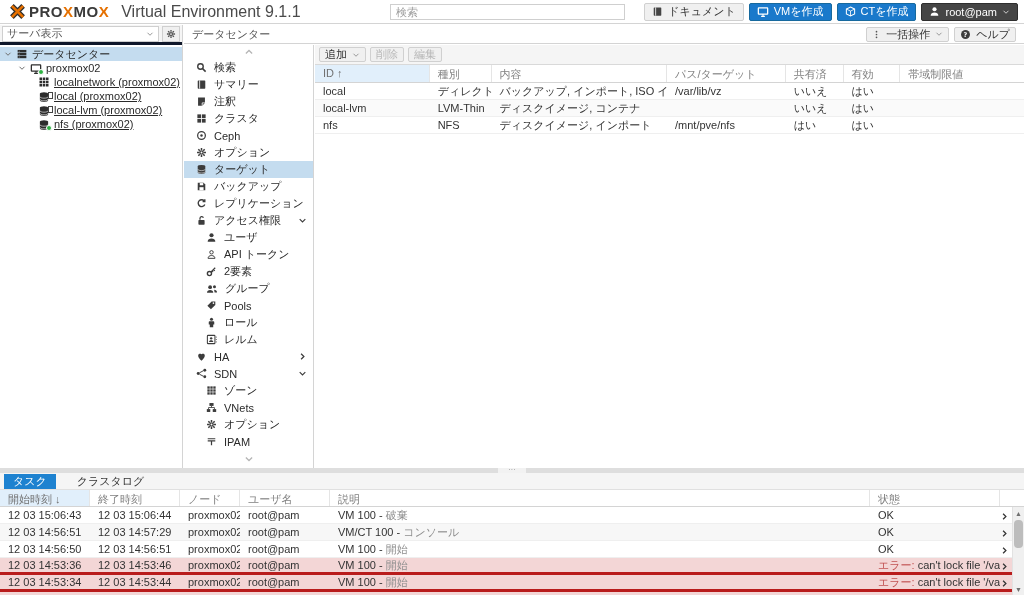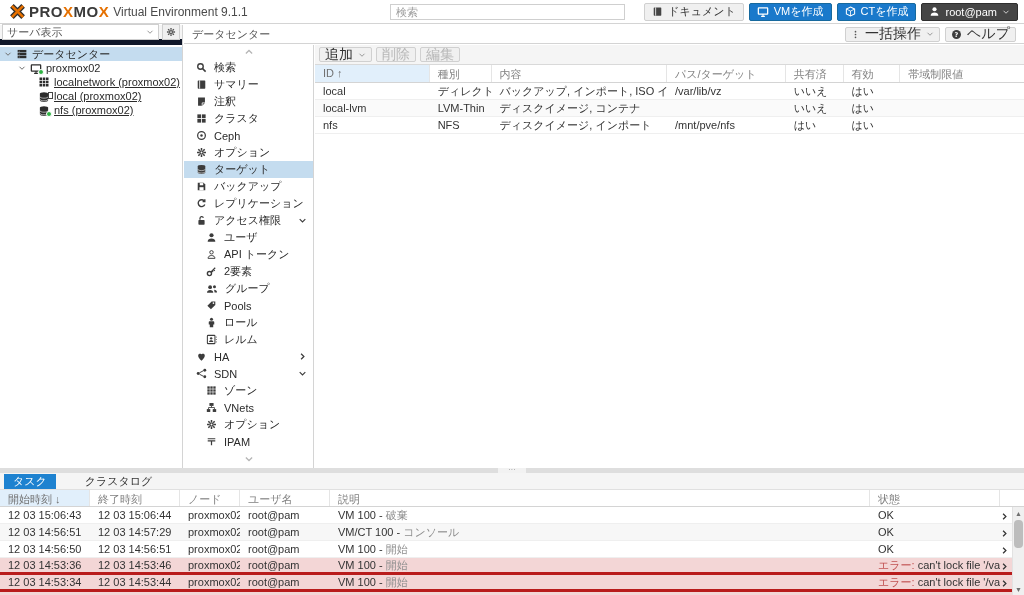--- a/index.html
+++ b/index.html
@@ -5,48 +5,48 @@
   * { margin:0; padding:0; box-sizing:border-box; }
   html,body { width:1024px; height:595px; overflow:hidden; }
   body { font-family:"Liberation Sans","DejaVu Sans",sans-serif; font-size:11px; color:#2a2a2a; background:#fff; position:relative; }
   .ic { display:inline-block; vertical-align:middle; flex:none; }
 
   
   .topbar { position:absolute; top:0; left:0; right:0; height:24px; background:#fff; border-bottom:1px solid #d4d4d4; display:flex; align-items:center; }
   .logo { display:flex; align-items:center; gap:4px; margin-left:10px; }
   .logo-text { font-weight:bold; font-size:15px; letter-spacing:.5px; color:#3a3a3a; }
   .logo-text .ox { color:#e57000; }
-  .env-title { color:#4a4a4a; font-size:12px; }
+  .env-title { margin-left:8px; color:#4a4a4a; font-size:16px; }
   .search-input { position:absolute; left:390px; top:4px; width:235px; height:16px; border:1px solid #cfcfcf; padding:0 5px; font-size:11px; font-family:inherit; color:#333; background:#fff; }
   .search-input::placeholder { color:#9a9a9a; }
   .topbar-right { margin-left:auto; display:flex; gap:5px; margin-right:6px; align-items:center; }
   .btn { display:inline-flex; align-items:center; gap:5px; background:#f0f0f0; border:1px solid #d0d0d0; border-radius:2px; height:18px; padding:0 7px; color:#333; cursor:default; white-space:nowrap; }
   .btn.primary { background:#1a79cb; border-color:#16699e; color:#fff; }
   .btn.dark { background:#454545; border-color:#2e2e2e; color:#fff; }
 
   
   .leftpanel { position:absolute; top:25px; left:0; width:183px; bottom:127px; background:#fff; border-right:1px solid #d4d4d4; }
-  .leftpanel-head { height:20px; background:#f5f5f5; border-bottom:6px solid #0f172a; display:flex; align-items:center; gap:3px; padding:0 2px; }
+  .leftpanel-head { height:20px; background:#f5f5f5; border-bottom:3px solid #0f172a; display:flex; align-items:center; gap:3px; padding:0 2px; }
   .combo { flex:1; height:16px; background:#fff; border:1px solid #cfcfcf; display:flex; align-items:center; justify-content:space-between; padding:0 4px; color:#555; }
   .tool-sq { width:18px; height:16px; background:#f0f0f0; border:1px solid #cfcfcf; display:flex; align-items:center; justify-content:center; color:#555; }
   .tree { padding-top:2px; }
   .tree-row { height:14px; display:flex; align-items:center; gap:4px; padding-left:4px; white-space:nowrap; position:relative; }
   .tree-row.selected { background:#c4dcef; }
   .tree-row.lv1 { padding-left:18px; }
   .tree-row.lv2 { padding-left:38px;text-decoration:underline; }
   .expander { color:#707070; }
   .tree-ic { color:#2d2d2d; position:relative; }
   .badge-green { position:absolute; width:6px; height:6px; border-radius:50%; background:#2fb344; border:1px solid #fff; right:-2px; bottom:-1px; }
   .mini-box { position:absolute; width:5px; height:7px; border:1px solid #444; background:#fff; right:-3px; top:2px; }
 
   
   .crumbbar { position:absolute; top:25px; left:184px; right:0; height:19px; background:#fff; border-bottom:1px solid #d4d4d4; display:flex; align-items:center; padding:0 8px; }
   .crumb-title { color:#555; }
   .crumb-right { margin-left:auto; display:flex; gap:5px; }
-  .btn.sm { height:15px; padding:0 5px; font-size:14px; }
+  .btn.sm { height:15px; padding:0 5px; font-size:11px; }
 
   
   .navpanel { position:absolute; top:45px; left:184px; width:130px; bottom:127px; background:#fff; border-right:1px solid #d4d4d4; }
   .nav-overflow { height:14px; display:flex; align-items:center; justify-content:center; color:#b5b5b5; }
   .nav-item { height:17px; display:flex; align-items:center; gap:7px; padding-left:12px; position:relative; white-space:nowrap; color:#2a2a2a; }
   .nav-item .ic { color:#3c3c3c; }
   .nav-item.sub { padding-left:22px; }
   .nav-item.selected { background:#c4dcef; }
   .grp-chev { position:absolute; right:6px; color:#a8a8a8; }
   .nav-bottom { position:absolute; bottom:2px; left:0; right:0; }
@@ -62,21 +62,21 @@
   .grid-row.alt { background:#fafafa; }
   .gc { padding:0 8px; overflow:hidden; white-space:nowrap; color:#333; }
   .c-id{width:115px;} .c-type{width:62px;} .c-content{width:176px;} .c-path{width:119px;} .c-shared{width:58px;} .c-enabled{width:57px;} .c-bw{width:124px;}
 
   
   .splitter { position:absolute; left:0; right:0; top:468px; height:5px; background:#dedede; }
   .splitter-handle { position:absolute; left:50%; top:0; width:28px; height:5px; margin-left:-14px; background:#f2f2f2; color:#9a9a9a; font-size:7px; line-height:4px; text-align:center; }
 
   
   .bottompanel { position:absolute; left:0; right:0; top:473px; bottom:0; background:#fff; }
-  .tabbar { height:17px; background:#f5f5f5; border-bottom:1px solid #e0e0e0; display:flex; align-items:flex-end; padding-left:4px; gap:20px; }
+  .tabbar { height:17px; background:#f5f5f5; border-bottom:1px solid #e0e0e0; display:flex; align-items:flex-end; padding-left:4px; gap:12px; }
   .tab { display:flex; align-items:center; padding:0 9px; color:#333; }
   .tab.active { background:#1e82d0; color:#fff; }
   .task-head { display:flex; height:17px; border-bottom:1px solid #d4d4d4; color:#808080; }
   .task-row { display:flex; height:17px; border-bottom:1px solid #efefef; align-items:center; position:relative; }
   .task-row.alt { background:#f7f7f7; }
   .task-row.err { background:#f3d6d6; border-bottom:3px solid #b91c1c; }
   .t-start{width:90px;} .t-end{width:90px;} .t-node{width:60px;} .t-user{width:90px;} .t-desc{width:540px;} .t-status{width:130px;} .t-chev{width:12px; padding:0;}
   .action-dim { color:#8e8e8e; }
   .err-prefix { color:#c25252; }
   .row-chev { color:#333; }
@@ -342,20 +342,28 @@
         <svg class="ic" width="12" height="12">
             <use href="#i-db"></use>
           </svg><span class="mini-box"></span>
       </span>
       <span>local (proxmox02)</span>
     </div>
     <div class="tree-row lv2">
       <span class="tree-ic" style="width:12px;height:12px;display:inline-block">
         <svg class="ic" width="12" height="12">
             <use href="#i-db"></use>
+          </svg><span class="mini-box"></span>
+      </span>
+      <span>local-lvm (proxmox02)</span>
+    </div>
+    <div class="tree-row lv2">
+      <span class="tree-ic" style="width:12px;height:12px;display:inline-block">
+        <svg class="ic" width="12" height="12">
+            <use href="#i-db"></use>
           </svg><span class="badge-green"></span>
       </span>
       <span>nfs (proxmox02)</span>
     </div>
   </div>
 </div>
 
 <div class="crumbbar">
   <span class="crumb-title">データセンター</span>
   <div class="crumb-right">

